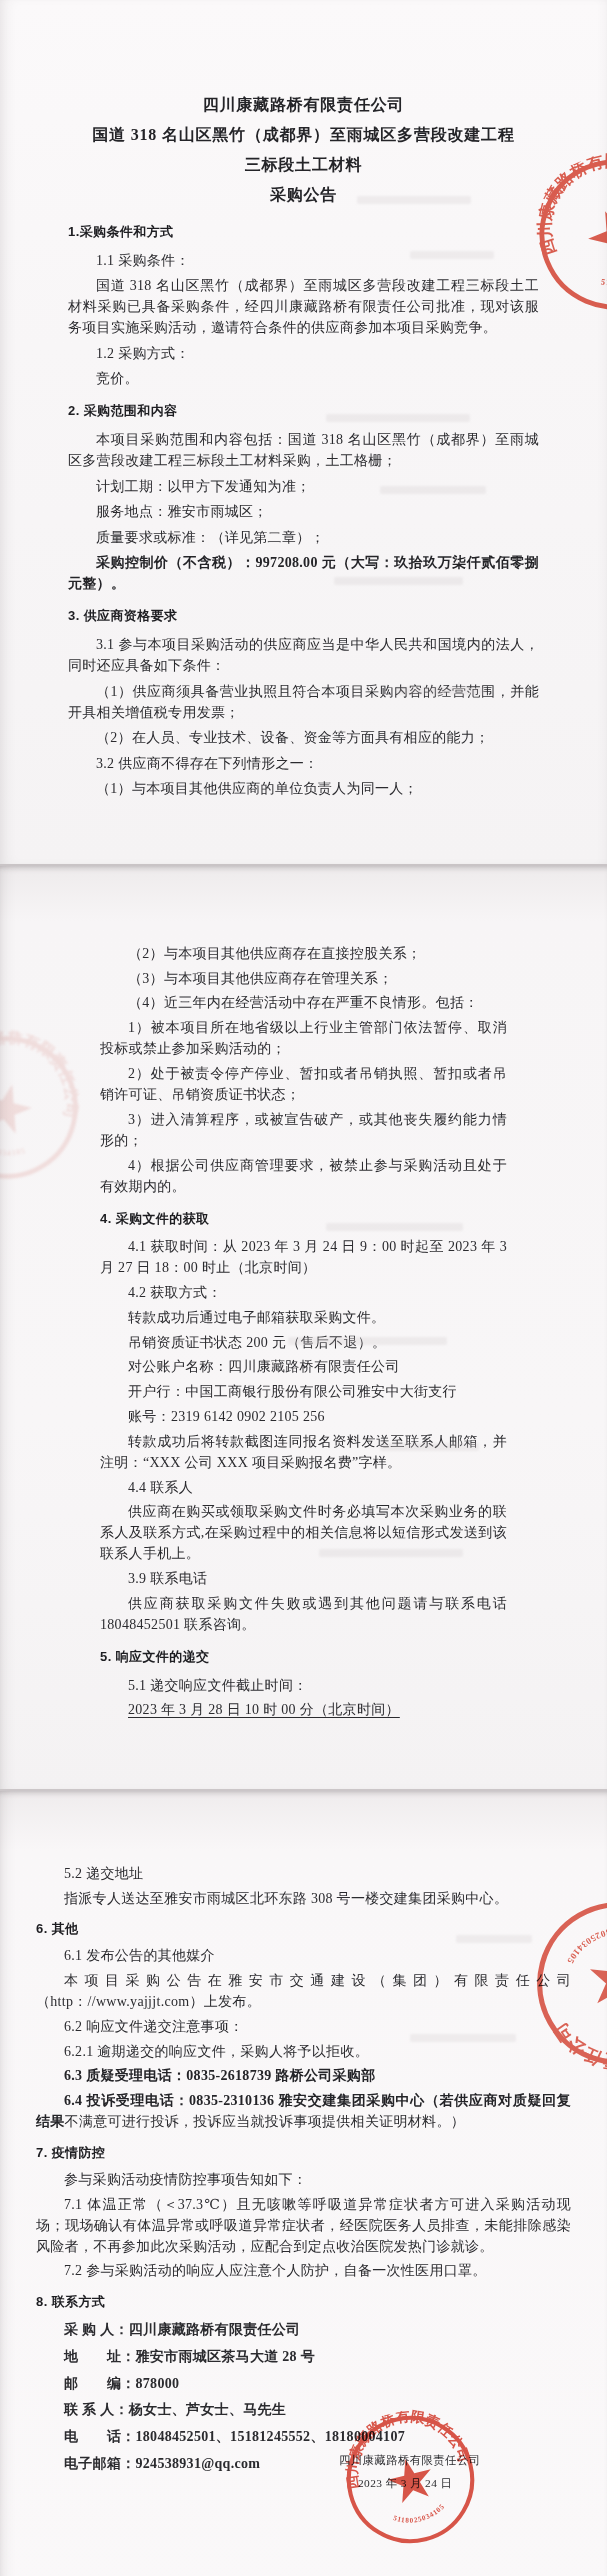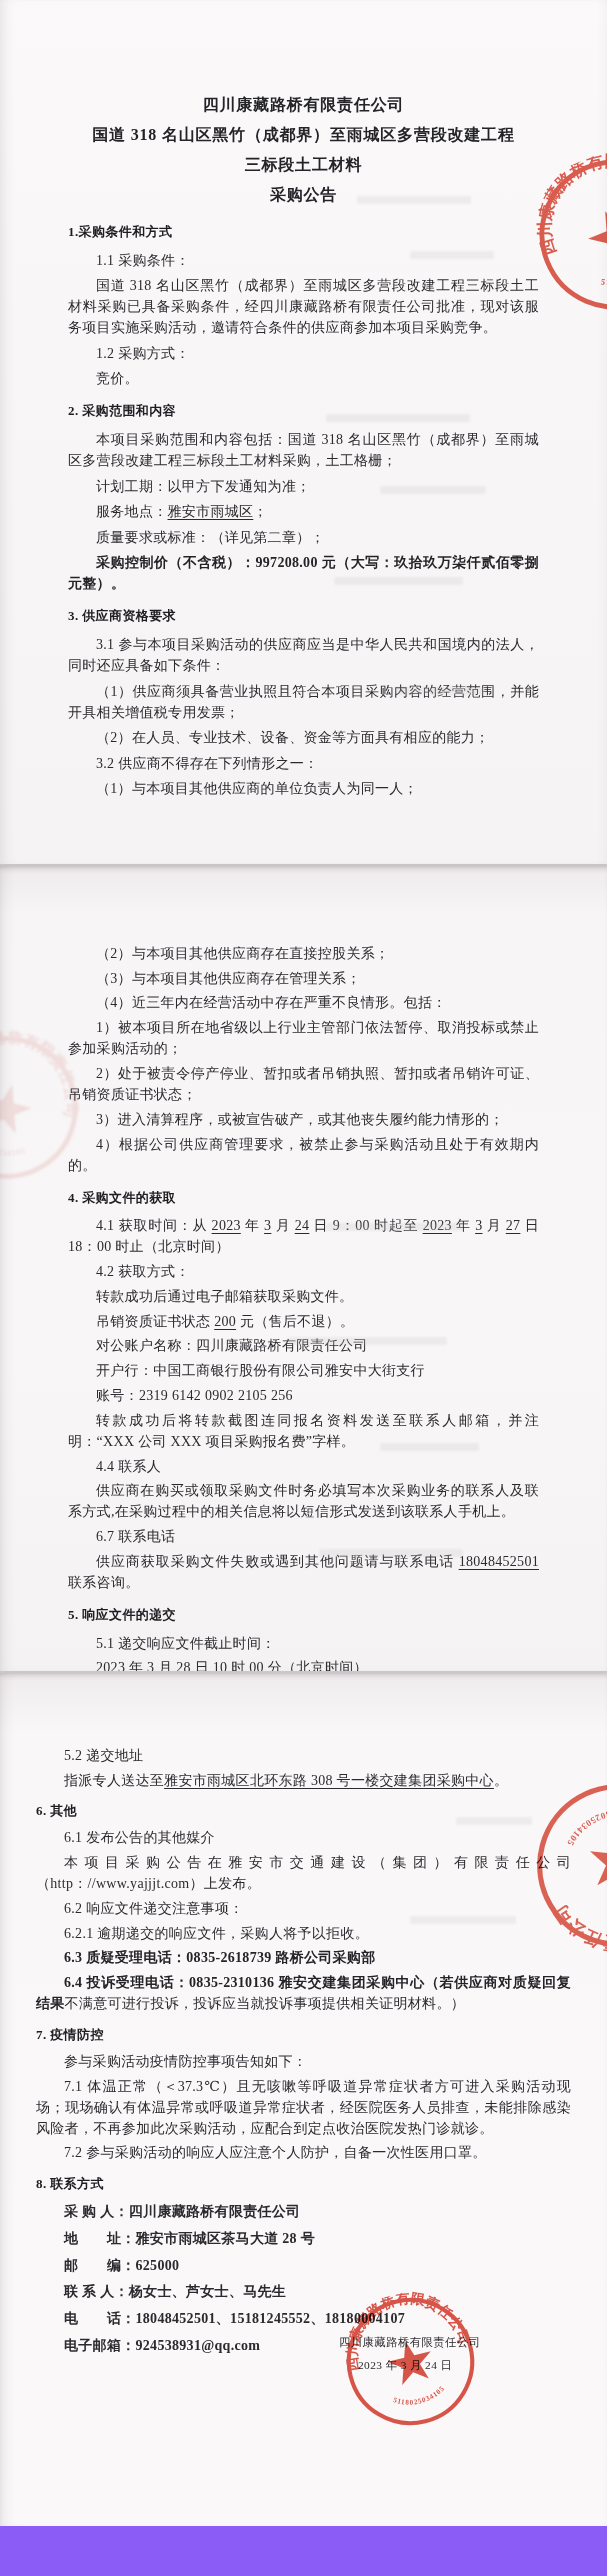--- a/index.html
+++ b/index.html
@@ -11,43 +11,43 @@
   }
   #doc{position:relative;width:607px;height:2576px;background:#8b5cf6;}
   .page{
     position:relative;
     width:607px;
     overflow:hidden;
     box-sizing:border-box;
     box-shadow:inset 10.6px 0 16.7px -12px rgba(60,50,55,.18), inset -7.6px 0 13.7px -10.6px rgba(60,50,55,.10);
   }
   #page1{height:864px;padding:90px 68px 0;background:linear-gradient(180deg,#fbf9fa 0%,#f8f6f7 40%,#f5f3f4 100%);}
-  #page2{height:807px;padding:73px 68px 0;background:linear-gradient(180deg,#eeebec 0%,#f7f5f6 6%,#f8f6f7 60%,#f4f2f3 100%);border-top:2.3px solid #c9c4c6;}
+  #page2{height:925px;padding:73px 100px 0;background:linear-gradient(180deg,#eeebec 0%,#f7f5f6 6%,#f8f6f7 60%,#f4f2f3 100%);border-top:2.3px solid #c9c4c6;}
   #page3{height:855px;padding:68px 36px 0;background:linear-gradient(180deg,#efeced 0%,#f9f7f8 7%,#faf8f9 100%);border-top:2.3px solid #cbc6c8;}
   #page2,#page3{box-shadow:inset 0 5.3px 6.8px -4.6px rgba(80,70,75,.35), inset 10.6px 0 16.7px -12px rgba(60,50,55,.18);}
 
   .doc-title-line{
     text-align:center;font-weight:700;font-size:16px;line-height:30px;margin:0;
     color:#242428;letter-spacing:0.8px;
   }
   .heading{
-    font-family:Liberation Serif, serif;
+    font-family:Liberation Sans, sans-serif;
     font-weight:700;font-size:13px;line-height:20px;color:#1e1e22;
     margin:12px 0 7.6px;letter-spacing:0.4px;
   }
   #page3 .heading{margin:10.6px 0 6px;}
   .para{
     font-size:14px;line-height:21px;margin:4.6px 0;text-indent:2em;
     text-align:justify;letter-spacing:0.3px;
   }
   #page2 .para{margin:3.8px 0;}
   #page3 .para{margin:3.8px 0;}
   .contact{line-height:23px;margin:3px 0;font-weight:bold;}
   .b{font-weight:700;color:#242428;}
-  .u{text-decoration:underline;text-underline-offset:3px;}
+  .u{text-underline-offset:3px;}
   p.u{text-decoration:underline;text-underline-offset:3px;}
 
   
   .sig-line{position:absolute;font-size:11.4px;letter-spacing:0.4px;color:#2b2b2f;margin:0;white-space:nowrap;}
   #sig-company{left:339px;top:662px;}
   #sig-date{left:358px;top:685px;}
 
   
   .stamp{position:absolute;pointer-events:none;mix-blend-mode:multiply;}
   .stamp svg{display:block;width:100%;height:100%;}
@@ -129,21 +129,21 @@
     <p class="para"><span>4.1 获取时间：从 </span><span class="u">2023</span><span> 年 </span><span class="u">3</span><span> 月 </span><span class="u">24</span><span> 日 9：00 时起至 </span><span class="u">2023</span><span> 年 </span><span class="u">3</span><span> 月 </span><span class="u">27</span><span> 日 18：00 时止（北京时间）</span></p>
     <p class="para">4.2 获取方式：</p>
     <p class="para">转款成功后通过电子邮箱获取采购文件。</p>
     <p class="para"><span>吊销资质证书状态 </span><span class="u">200</span><span> 元（售后不退）。</span></p>
     <p class="para">对公账户名称：四川康藏路桥有限责任公司</p>
     <p class="para">开户行：中国工商银行股份有限公司雅安中大街支行</p>
     <p class="para">账号：2319 6142 0902 2105 256</p>
     <p class="para">转款成功后将转款截图连同报名资料发送至联系人邮箱，并注明：“XXX 公司 XXX 项目采购报名费”字样。</p>
     <p class="para">4.4 联系人</p>
     <p class="para">供应商在购买或领取采购文件时务必填写本次采购业务的联系人及联系方式,在采购过程中的相关信息将以短信形式发送到该联系人手机上。</p>
-    <p class="para">6.7 联系电话</p>
+    <p class="para">3.9 联系电话</p>
     <p class="para"><span>供应商获取采购文件失败或遇到其他问题请与联系电话 </span><span class="u">18048452501</span><span> 联系咨询。</span></p>
 
     <h2 class="heading">5. 响应文件的递交</h2>
     <p class="para">5.1 递交响应文件截止时间：</p>
     <p class="para u">2023 年 3 月 28 日 10 时 00 分（北京时间）</p>
 
     <div class="stamp" id="stamp-p2">
       <svg viewBox="0 0 200 200">
         <defs>
           <path id="arcT2" d="M 26,108 A 76,76 0 1 1 174,108"></path>
@@ -179,21 +179,21 @@
     <p class="para"><span class="b">6.4 投诉受理电话：0835-2310136 雅安交建集团采购中心（若供应商对质疑回复结果</span><span>不满意可进行投诉，投诉应当就投诉事项提供相关证明材料。）</span></p>
 
     <h2 class="heading">7. 疫情防控</h2>
     <p class="para">参与采购活动疫情防控事项告知如下：</p>
     <p class="para">7.1 体温正常（＜37.3℃）且无咳嗽等呼吸道异常症状者方可进入采购活动现场；现场确认有体温异常或呼吸道异常症状者，经医院医务人员排查，未能排除感染风险者，不再参加此次采购活动，应配合到定点收治医院发热门诊就诊。</p>
     <p class="para">7.2 参与采购活动的响应人应注意个人防护，自备一次性医用口罩。</p>
 
     <h2 class="heading">8. 联系方式</h2>
     <p class="para contact">采 购 人：四川康藏路桥有限责任公司</p>
     <p class="para contact">地　　址：雅安市雨城区茶马大道 28 号</p>
-    <p class="para contact">邮　　编：625000</p>
+    <p class="para contact">邮　　编：878000</p>
     <p class="para contact">联 系 人：杨女士、芦女士、马先生</p>
     <p class="para contact">电　　话：18048452501、15181245552、18180004107</p>
     <p class="para contact">电子邮箱：924538931@qq.com</p>
 
     <p class="sig-line" id="sig-company">四川康藏路桥有限责任公司</p>
     <p class="sig-line" id="sig-date">2023 年 3 月 24 日</p>
 
     <div class="stamp" id="stamp-p3">
       <svg viewBox="0 0 200 200">
         <defs>

